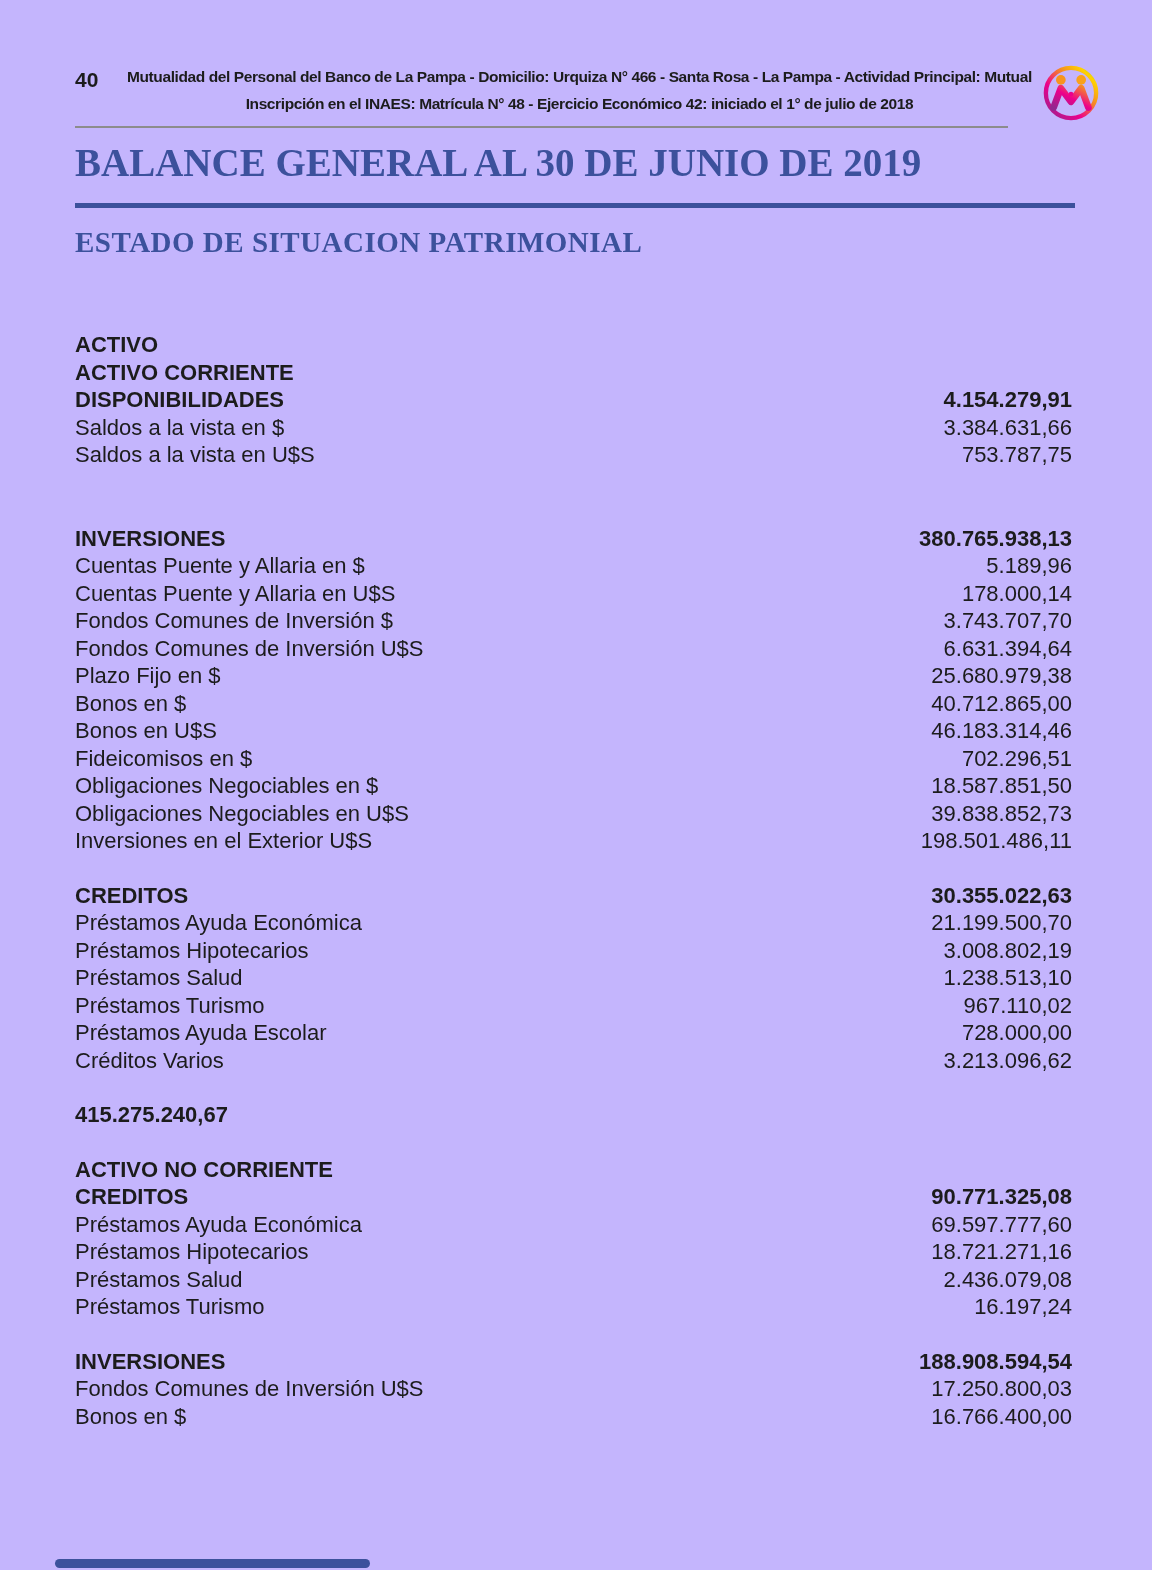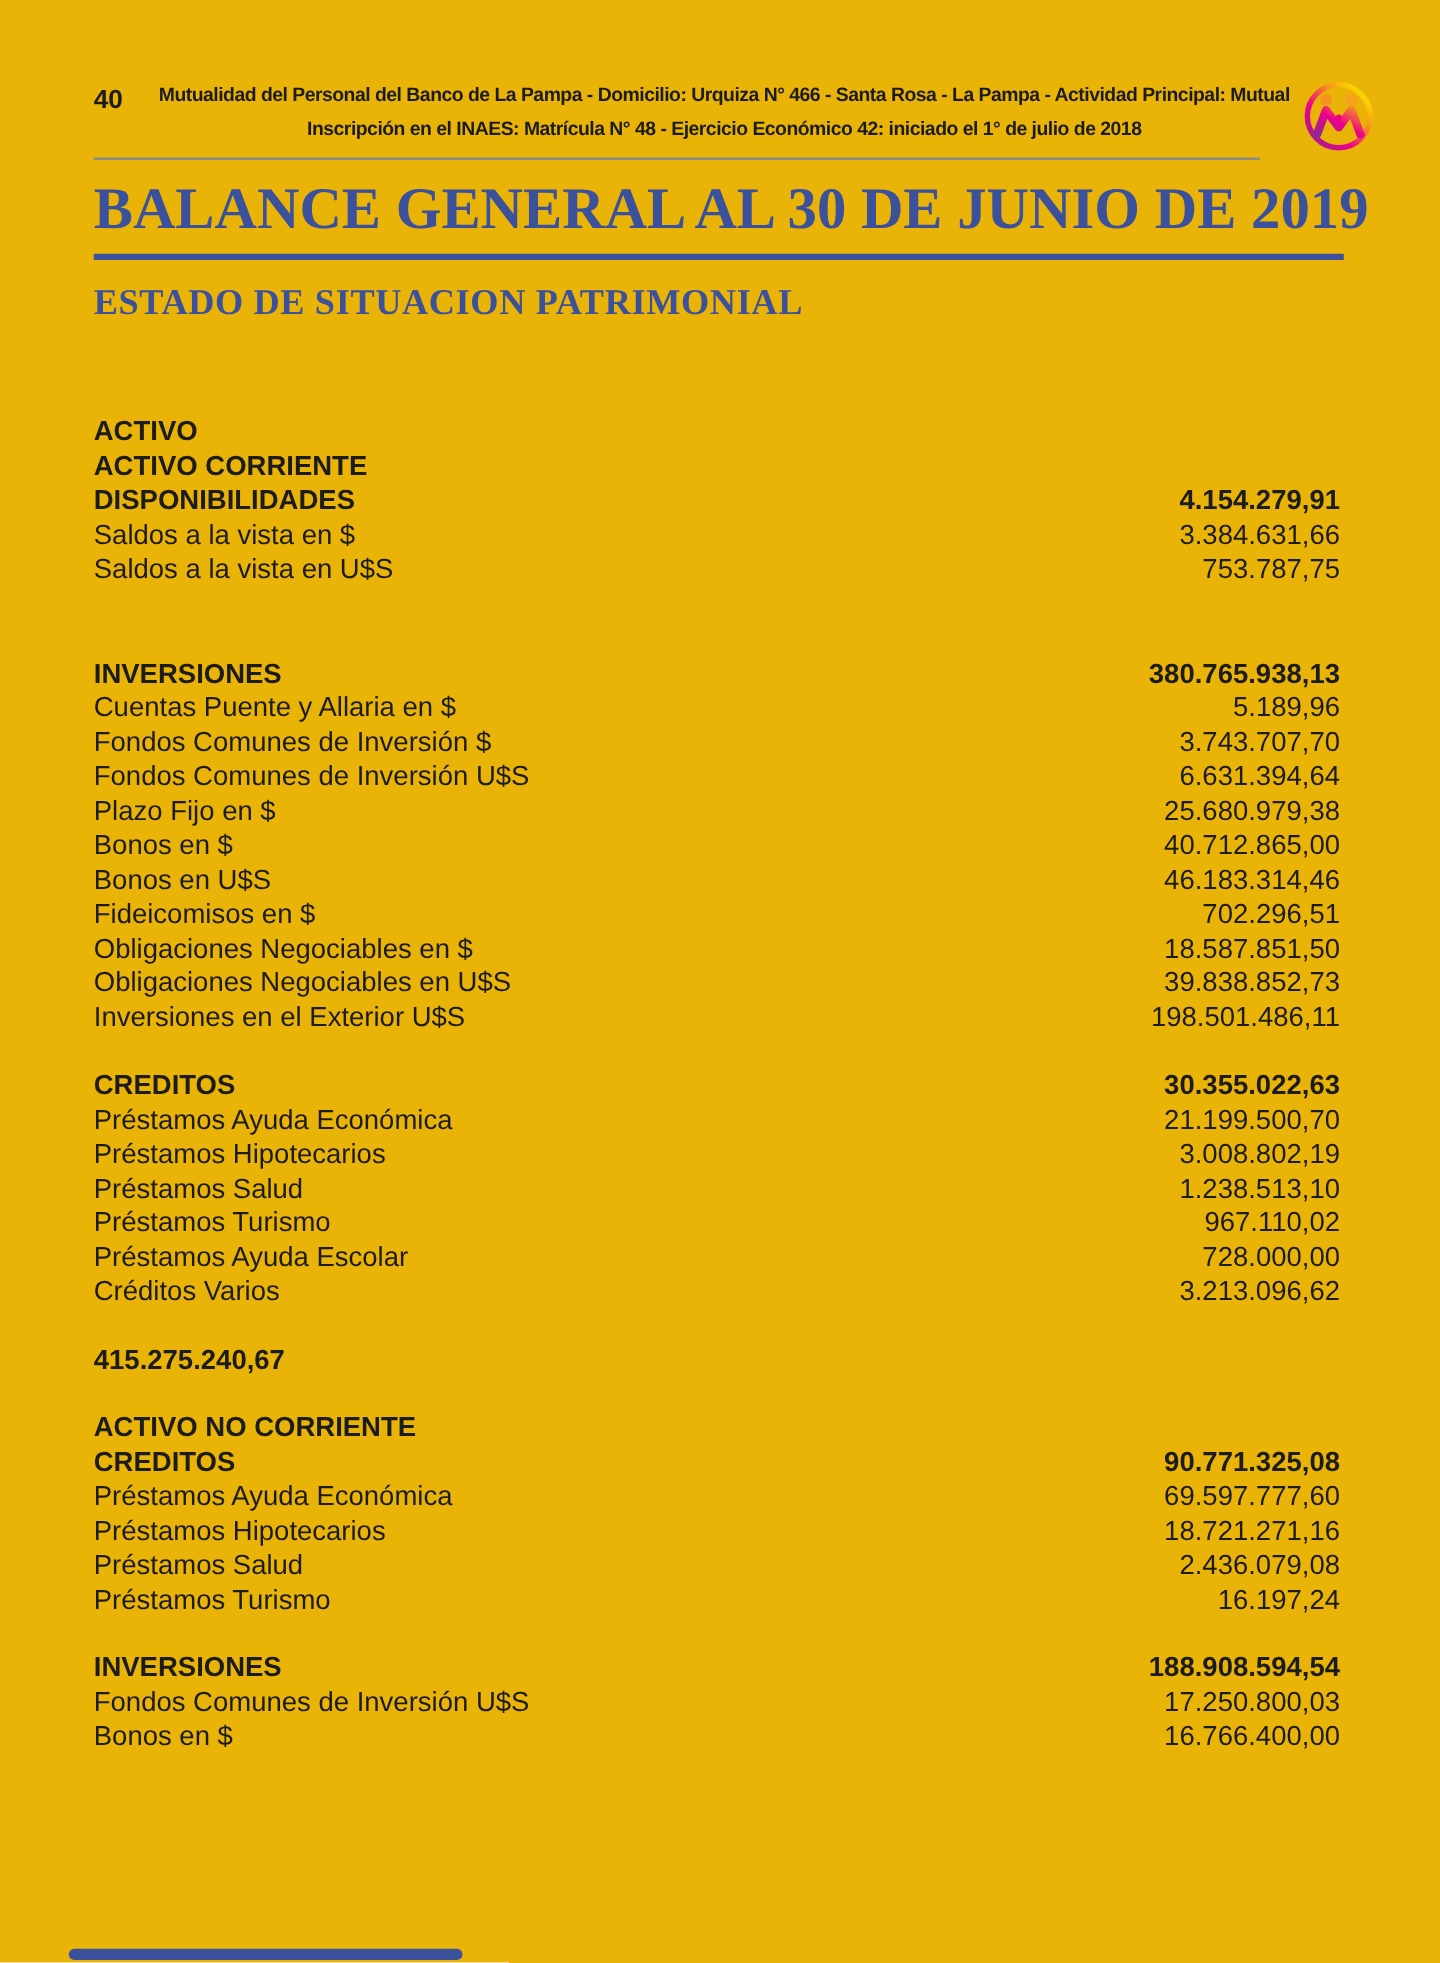--- a/index.html
+++ b/index.html
@@ -1,35 +1,35 @@
 <!DOCTYPE html>
 <html style="--accent: #3c519c;"><head>
 <meta charset="utf-8">
 <style>
   :root { --accent:#3c519c; --ink:#1c1c1c; }
   * { box-sizing:border-box; margin:0; padding:0; }
   html,body { background:#ffffff; }
   .page {
-    position:relative; width:1152px; height:1570px; background:#eab308;
+    position:relative; width:1152px; height:1570px; background:#c4b5fd;
     font-family:"Liberation Sans", sans-serif; color:var(--ink);
     overflow:hidden; margin:0 auto;
   }
   
   .hdr { position:absolute; top:60px; left:75px; width:1015px; display:flex; align-items:flex-start; }
   .pagenum { font-weight:bold; font-size:21px; padding-top:8px; width:52px; flex:0 0 auto; }
   .hdr-text { flex:1 1 auto; text-align:center; font-weight:bold; font-size:15.5px;
               line-height:27px; letter-spacing:-0.4px; padding-top:3px; }
   .hdr-text div { white-space:nowrap; }
   .logo { flex:0 0 auto; width:58px; height:58px; margin-left:10px; margin-top:4px; }
   .rule { position:absolute; top:126px; left:75px; width:933px; height:2px; background:#8c8c8c; }
 
   
   h1.title {
     position:absolute; top:140px; left:75px; width:1000px;
-    font-family:"Liberation Serif", serif; font-weight:bold; font-size:47px;
+    font-family:"Liberation Serif", serif; font-weight:bold; font-size:39px;
     color:var(--accent); white-space:nowrap; letter-spacing:0px;
   }
   .title-underline { position:absolute; top:203px; left:75px; width:1000px; height:5px; background:var(--accent); }
   h2.sub1 {
     position:absolute; top:226px; left:75px;
     font-family:"Liberation Serif", serif; font-weight:bold; font-size:29px;
     color:var(--accent); letter-spacing:0.5px; white-space:nowrap;
   }
   h3.sub2 {
     position:absolute; top:266px; left:75px;
@@ -119,20 +119,24 @@
       <section class="section">
         <div class="row b">
           <span class="label">INVERSIONES</span>
           <span class="value">380.765.938,13</span>
         </div>
         <div class="row">
           <span class="label">Cuentas Puente y Allaria en $</span>
           <span class="value">5.189,96</span>
         </div>
         <div class="row">
+          <span class="label">Cuentas Puente y Allaria en U$S</span>
+          <span class="value">178.000,14</span>
+        </div>
+        <div class="row">
           <span class="label">Fondos Comunes de Inversión $</span>
           <span class="value">3.743.707,70</span>
         </div>
         <div class="row">
           <span class="label">Fondos Comunes de Inversión U$S</span>
           <span class="value">6.631.394,64</span>
         </div>
         <div class="row">
           <span class="label">Plazo Fijo en $</span>
           <span class="value">25.680.979,38</span>

